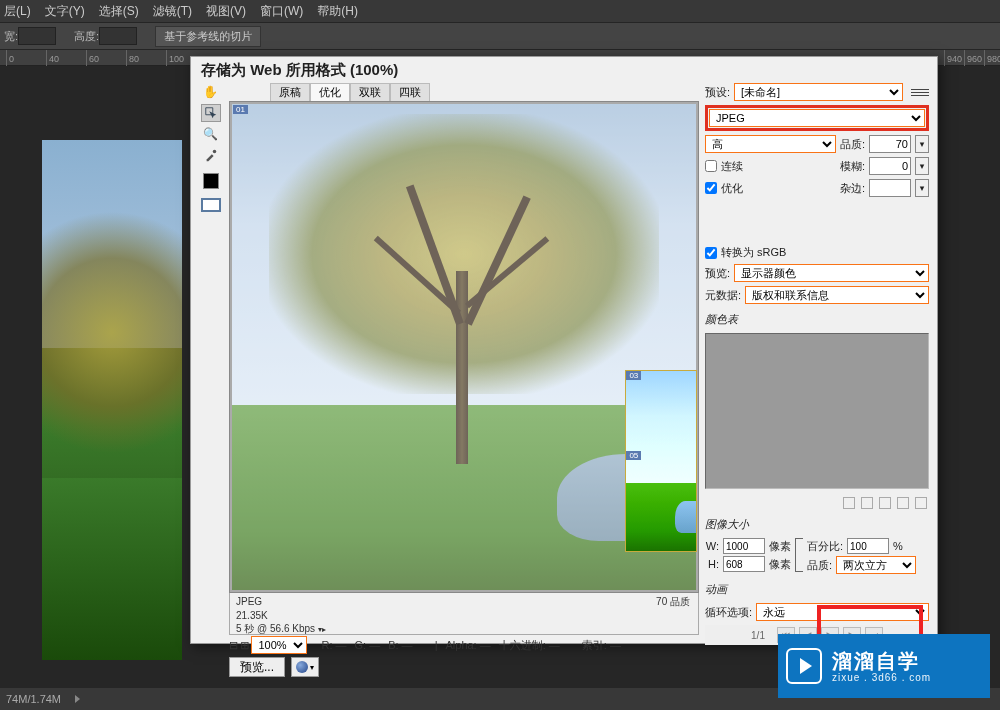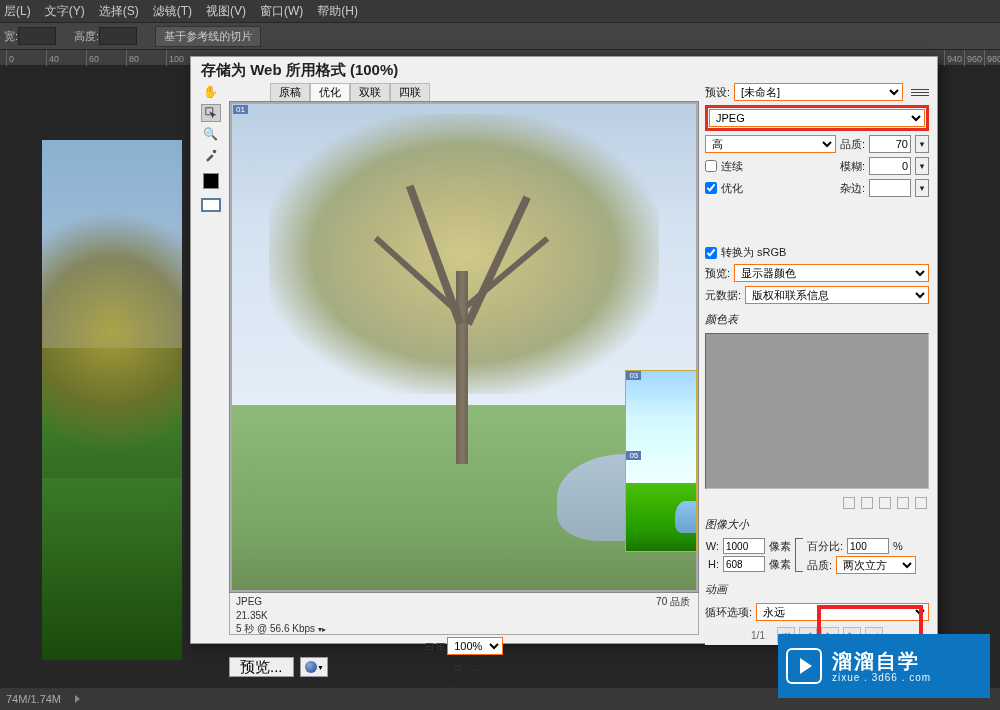--- a/index.html
+++ b/index.html
@@ -69,27 +69,27 @@
 .overlay-dim { position:absolute; inset:0; background: rgba(255,255,255,.32); }
 .slice-sel-full { position:absolute; top:55%; left:85%; right:0; bottom:8%; outline:1px solid rgba(200,170,60,1); }
 .slice-badge { position:absolute; font-size:8px; background:#5a7ab0; color:#fff; padding:0 3px; }
 .sb1 { top:1px; left:1px; }
 .sb2 { top:55%; left:85%; }
 .sb3 { top:calc(55% + 80px); left:85%; }
 
 .preview-info { border:1px solid #aaa; border-top:none; background:#f0f0f0; font-size:10px; color:#333; padding:2px 6px; line-height:1.35; height:42px; position:relative; }
 .preview-info .right { position:absolute; right:8px; top:2px; }
 
-.preview-status { height:20px; display:flex; align-items:center; font-size:11px; color:#333; padding:2px 0; gap:8px;flex-direction:column; }
+.preview-status { height:20px; display:flex; align-items:center; font-size:11px; color:#333; padding:2px 0; gap:8px; }
 .preview-status .zoom { display:flex; align-items:center; gap:2px; }
 .preview-status select { font-size:11px; height:18px; }
 .preview-status .lab { margin-left:6px; }
 
 .preview-footer { height:24px; display:flex; align-items:center; gap:6px; }
-.preview-footer .btn { height:20px; padding:0 10px; font-size:15px; background:#eee; border:1px solid #999; cursor:pointer; }
+.preview-footer .btn { height:20px; padding:0 10px; font-size:12px; background:#eee; border:1px solid #999; cursor:pointer; }
 .preview-footer .iconbtn { width:28px; height:20px; border:1px solid #999; background:#eee; display:flex;align-items:center;justify-content:center; }
 .globe { width:12px;height:12px;border-radius:50%;background:radial-gradient(circle at 35% 35%, #8ad, #248); }
 
 
 .right-panel { width:224px; font-size:11px; color:#222; display:flex; flex-direction:column; gap:4px; }
 .rp-row { display:flex; align-items:center; gap:4px; }
 .rp-row label { white-space:nowrap; }
 .rp-select { flex:1; height:18px; font-size:11px; border:1px solid #f97316; background:#fff; padding:0 2px; }
 .rp-input { width:42px; height:18px; font-size:11px; border:1px solid #888; text-align:right; padding:0 2px; }
 .rp-check { display:flex; align-items:center; gap:4px; }

